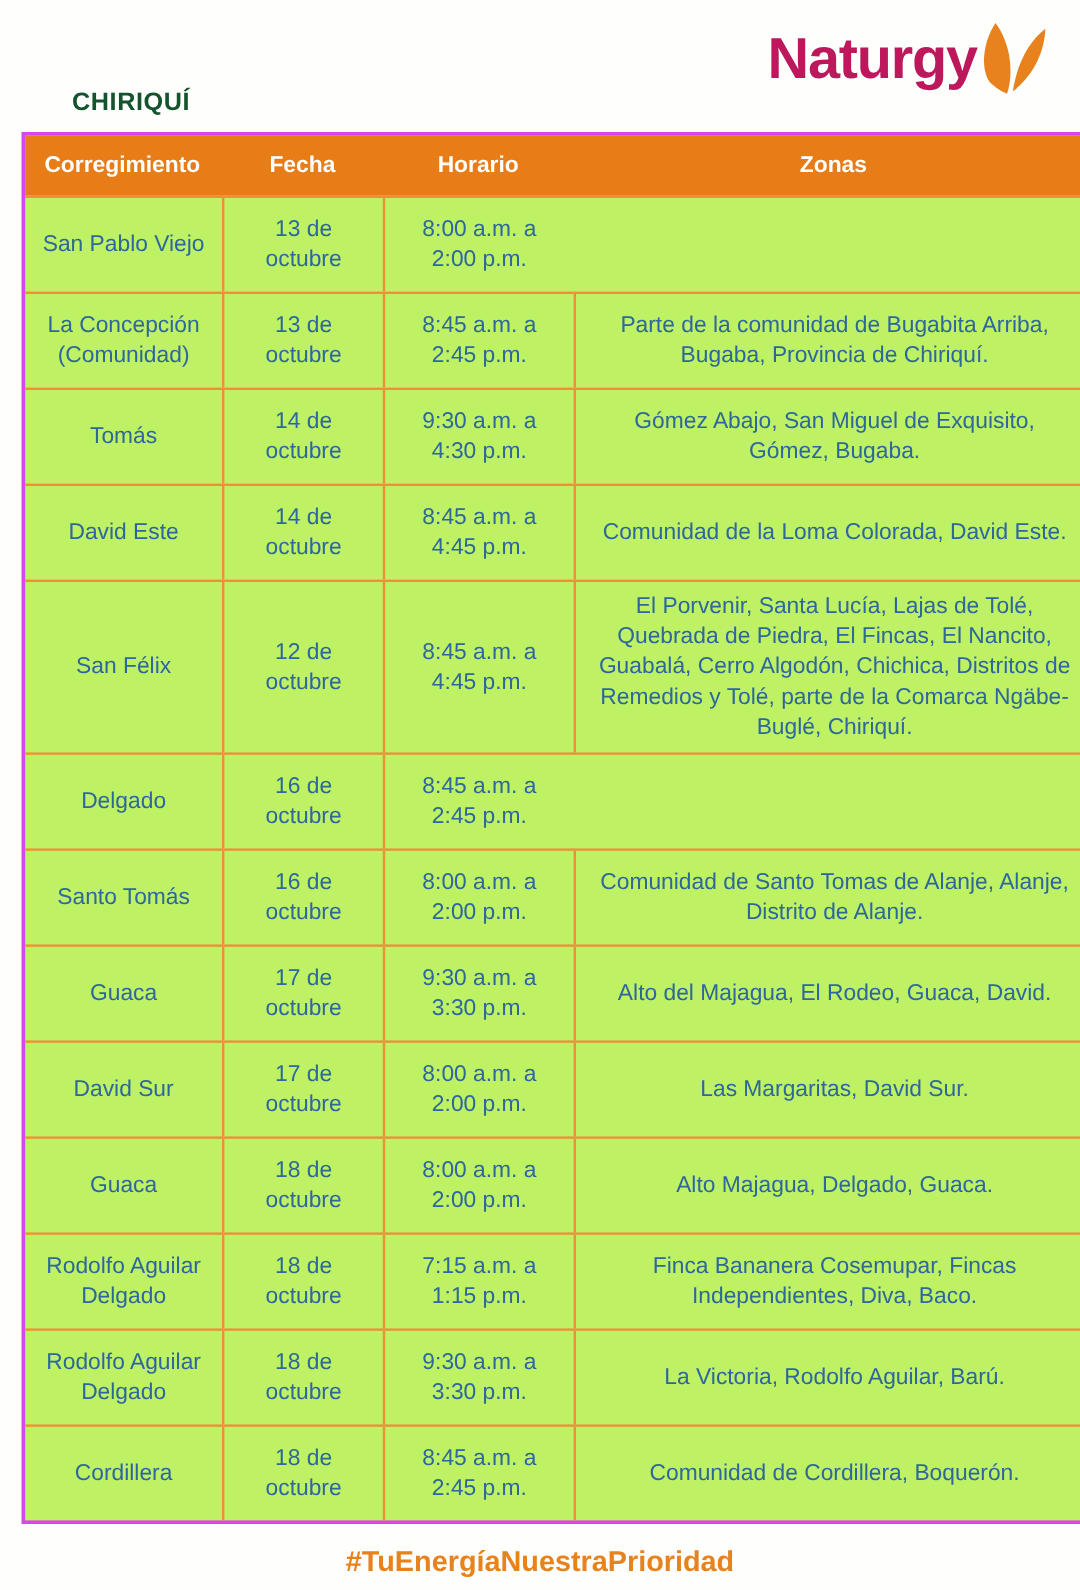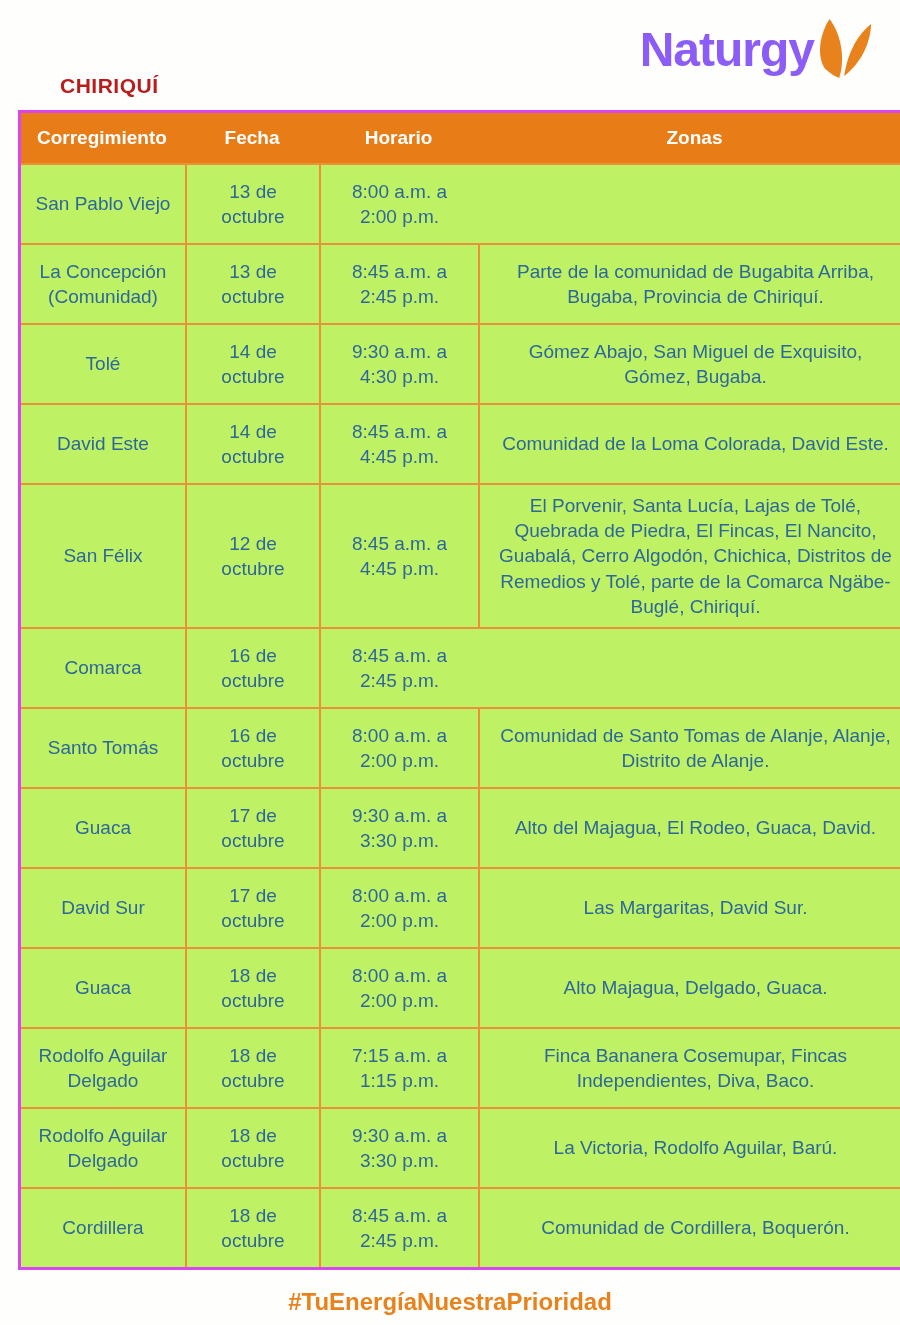--- a/index.html
+++ b/index.html
@@ -14,33 +14,33 @@
   }
 
   
   .region-title {
     position: absolute;
     left: 60px;
     top: 74px;
     font-size: 21px;
     font-weight: bold;
     letter-spacing: 0.5px;
-    color: #b91c1c;
+    color: #14532d;
   }
   .logo {
     position: absolute;
     right: 26px;
     top: 24px;
     display: flex;
     align-items: flex-start;
   }
   .logo-text {
     font-size: 48px;
     font-weight: bold;
-    color: #8b5cf6;
+    color: #be185d;
     letter-spacing: -1px;
     line-height: 1.1;
   }
   .logo-mark {
     width: 58px;
     height: 64px;
     margin-left: 2px;
     transform: translateY(-6px);
   }
 
@@ -135,21 +135,21 @@
   <div class="trow">
     <div class="td">La Concepción (Comunidad)</div>
     <div class="td">13 de
 octubre</div>
     <div class="td">8:45 a.m. a
 2:45 p.m.</div>
     <div class="td zonas">Parte de la comunidad de Bugabita Arriba, Bugaba, Provincia de Chiriquí.</div>
   </div>
 
   <div class="trow">
-    <div class="td">Tolé</div>
+    <div class="td">Tomás</div>
     <div class="td">14 de
 octubre</div>
     <div class="td">9:30 a.m. a
 4:30 p.m.</div>
     <div class="td zonas">Gómez Abajo, San Miguel de Exquisito, Gómez, Bugaba.</div>
   </div>
 
   <div class="trow">
     <div class="td">David Este</div>
     <div class="td">14 de
@@ -162,21 +162,21 @@
   <div class="trow tall">
     <div class="td">San Félix</div>
     <div class="td">12 de
 octubre</div>
     <div class="td">8:45 a.m. a
 4:45 p.m.</div>
     <div class="td zonas">El Porvenir, Santa Lucía, Lajas de Tolé, Quebrada de Piedra, El Fincas, El Nancito, Guabalá, Cerro Algodón, Chichica, Distritos de Remedios y Tolé, parte de la Comarca Ngäbe-Buglé, Chiriquí.</div>
   </div>
 
   <div class="trow">
-    <div class="td">Comarca</div>
+    <div class="td">Delgado</div>
     <div class="td">16 de
 octubre</div>
     <div class="td">8:45 a.m. a
 2:45 p.m.</div>
   </div>
 
   <div class="trow">
     <div class="td">Santo Tomás</div>
     <div class="td">16 de
 octubre</div>

